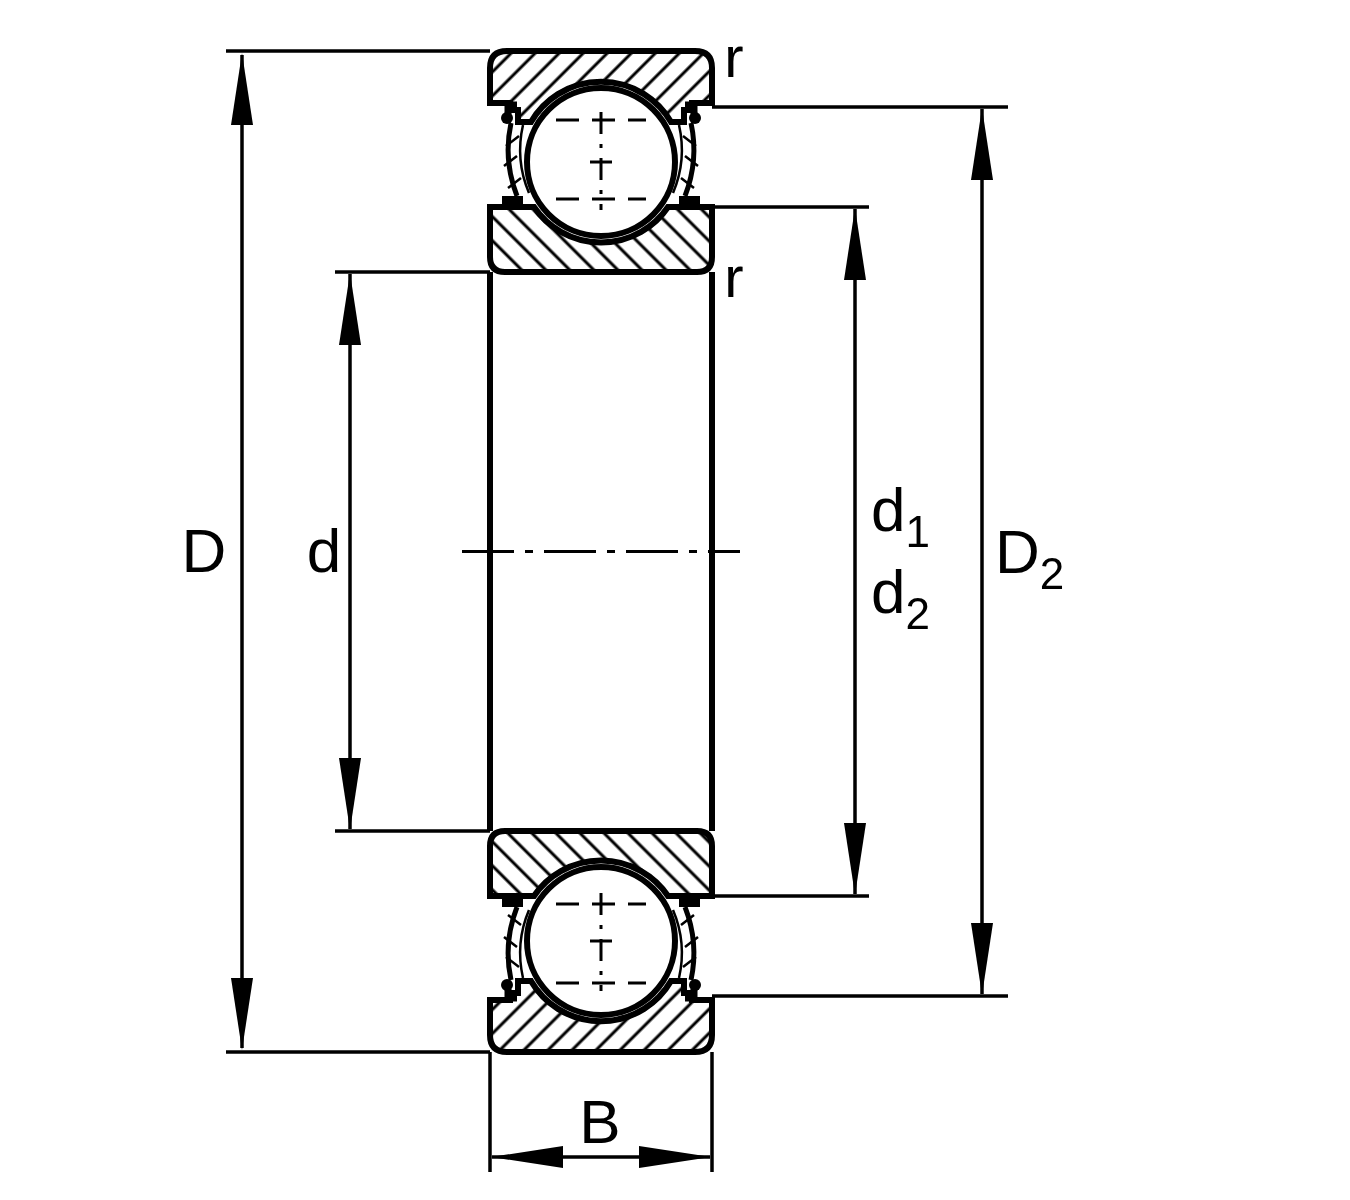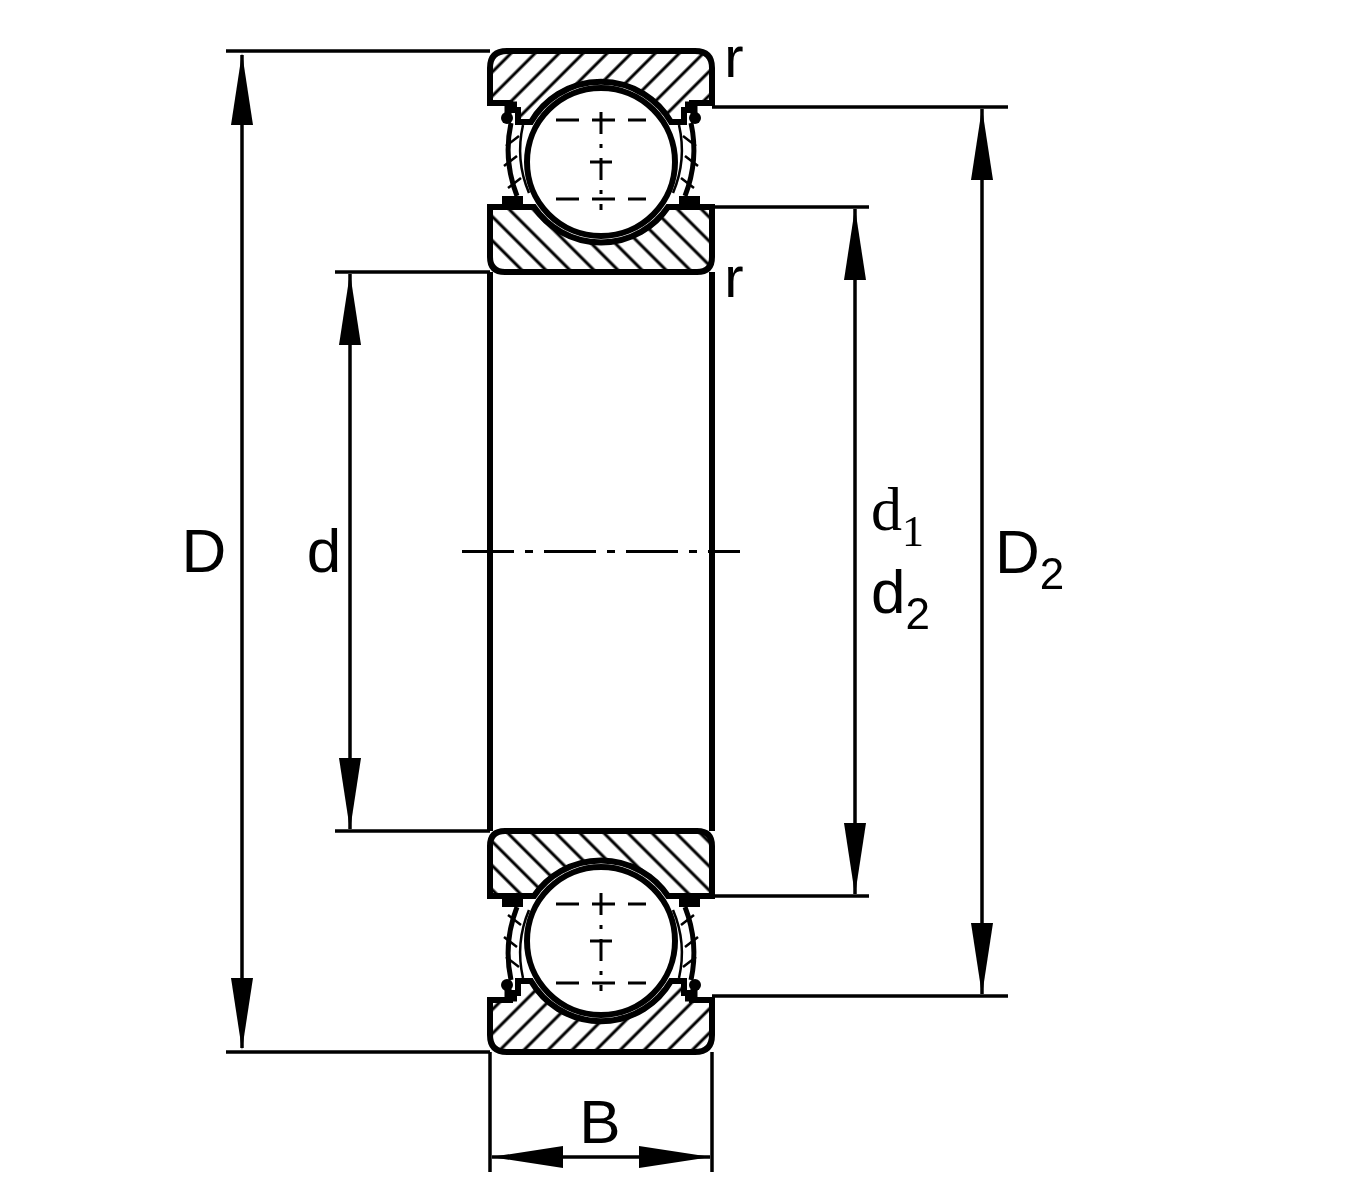--- a/index.html
+++ b/index.html
@@ -121,21 +121,21 @@
       <path d="M 492,1157 H 710" stroke="#000" stroke-width="3.5"></path>
       <polygon points="491,1157 563,1146 563,1168" fill="#000"></polygon>
       <polygon points="711,1157 639,1146 639,1168" fill="#000"></polygon>
     </g>
   </svg>
 
   <div class="dim-label" style="left:204px; top:551px;">D</div>
 
   <div class="dim-label" style="left:324px; top:551px;">d</div>
 
-  <div class="dim-label anchor-left" style="left:871px; top:516px;font-family:Liberation Serif, serif;"><span>d</span><span class="sub">1</span></div>
+  <div class="dim-label anchor-left" style="left:871px; top:516px;"><span>d</span><span class="sub">1</span></div>
 
   <div class="dim-label anchor-left" style="left:871px; top:598px;"><span>d</span><span class="sub">2</span></div>
 
   <div class="dim-label anchor-left" style="left:995px; top:558px;"><span>D</span><span class="sub">2</span></div>
 
   <div class="dim-label" style="left:600px; top:1122px;">B</div>
 
   <div class="dim-label r-label" style="left:734px; top:57px;">r</div>
 
   <div class="dim-label r-label" style="left:734px; top:277px;">r</div>

